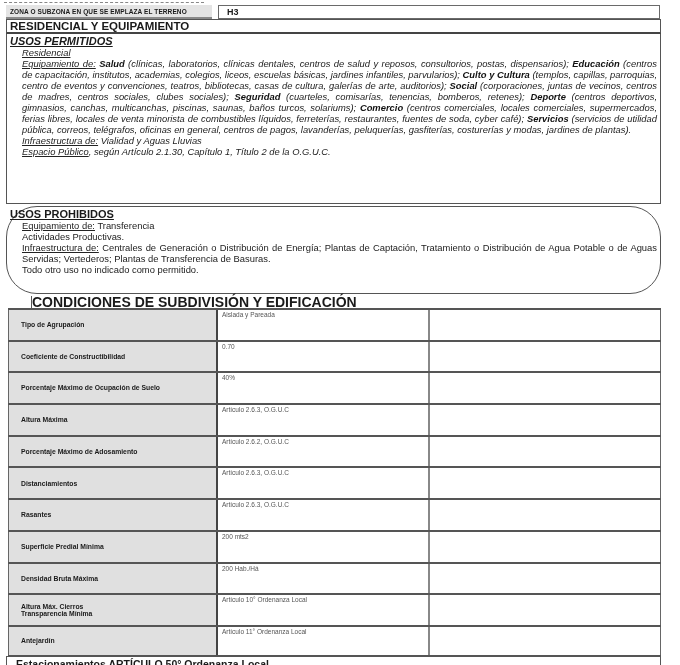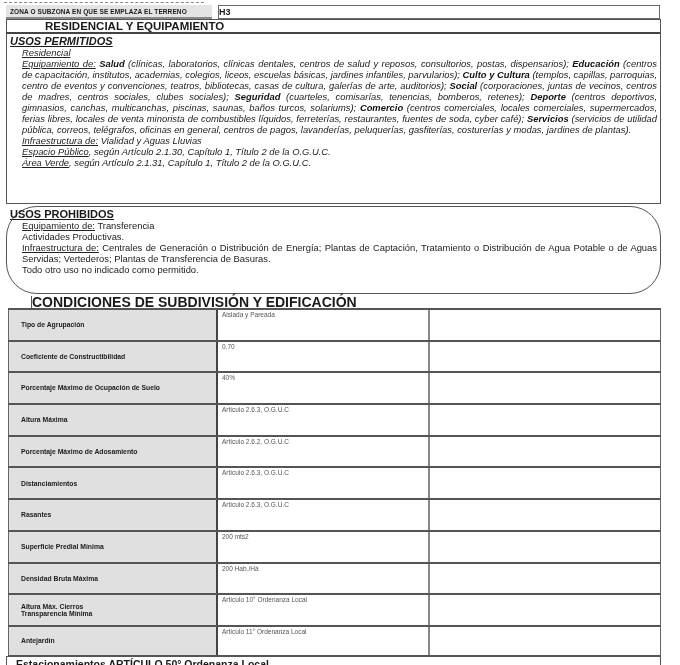--- a/index.html
+++ b/index.html
@@ -15,31 +15,31 @@
       position: absolute; left: 6px; top: 5px; width: 654px; height: 14px;
       display: flex; align-items: stretch;
     }
     .zone-label {
       width: 206px; background: #e4e4e4; border-bottom: 2px solid #8a8a8a;
       font-size: 6.5px; font-weight: bold; padding: 3px 4px 0 4px; letter-spacing: 0.1px;
       white-space: nowrap;
     }
     .zone-value {
       flex: 1; margin-left: 6px; border: 1.5px solid #6a6a6a; background: #fff;
-      font-size: 9px; font-weight: bold; padding: 1px 0;
+      font-size: 9px; font-weight: bold; padding: 1px 8px;
     }
 
     .box {
       position: absolute; left: 6px; width: 655px; border: 1.5px solid #555; background: #fff;
     }
     .section-title {
       font-size: 11.5px; font-weight: bold; padding: 2px 3px 1px 3px;
     }
     .box-header {
-      top: 19px; height: 15px; border-bottom: 2px solid #444; padding-left: 35px;
+      top: 19px; height: 15px; border-bottom: 2px solid #444;
     }
     .box-header .section-title { padding-top: 0px; }
 
     .permitidos { top: 34px; height: 170px; border-top: none; padding: 1px 3px; font-style: italic; }
     .prohibidos { top: 206px; height: 88px; padding: 1px 3px; border-radius: 31px; }
 
     .sub-title {
       font-size: 11px; font-weight: bold; text-decoration: underline; line-height: 12px;
     }
     .para {
@@ -101,23 +101,20 @@
   </div>
   <div class="para">
     <span class="u">Equipamiento de:</span>
     <b>Salud</b><span> (clínicas, laboratorios, clínicas dentales, centros de salud y reposos, consultorios, postas, dispensarios); </span><b>Educación</b><span> (centros de capacitación, institutos, academias, colegios, liceos, escuelas básicas, jardines infantiles, parvularios); </span><b>Culto y Cultura</b><span> (templos, capillas, parroquias, centro de eventos y convenciones, teatros, bibliotecas, casas de cultura, galerías de arte, auditorios); </span><b>Social</b><span> (corporaciones, juntas de vecinos, centros de madres, centros sociales, clubes sociales); </span><b>Seguridad</b><span> (cuarteles, comisarías, tenencias, bomberos, retenes); </span><b>Deporte</b><span> (centros deportivos, gimnasios, canchas, multicanchas, piscinas, saunas, baños turcos, solariums); </span><b>Comercio</b><span> (centros comerciales, locales comerciales, supermercados, ferias libres, locales de venta minorista de combustibles líquidos, ferreterías, restaurantes, fuentes de soda, cyber café); </span><b>Servicios</b><span> (servicios de utilidad pública, correos, telégrafos, oficinas en general, centros de pagos, lavanderías, peluquerías, gasfiterías, costurerías y modas, jardines de plantas).</span>
   </div>
   <div class="para">
     <span class="u">Infraestructura de:</span><span> Vialidad y Aguas Lluvias</span>
   </div>
   <div class="para">
     <span class="u">Espacio Público</span><span>, según Artículo 2.1.30, Capítulo 1, Título 2 de la O.G.U.C.</span>
-  </div>
-  <div class="para">
-    <span class="u">Área Verde</span><span>, según Artículo 2.1.31, Capítulo 1, Título 2 de la O.G.U.C.</span>
   </div>
 </div>
 
 <div class="box prohibidos">
   <div class="sub-title">USOS PROHIBIDOS</div>
   <div class="para">
     <span class="u">Equipamiento de:</span><span> Transferencia</span>
   </div>
   <div class="para">Actividades Productivas.</div>
   <div class="para">

